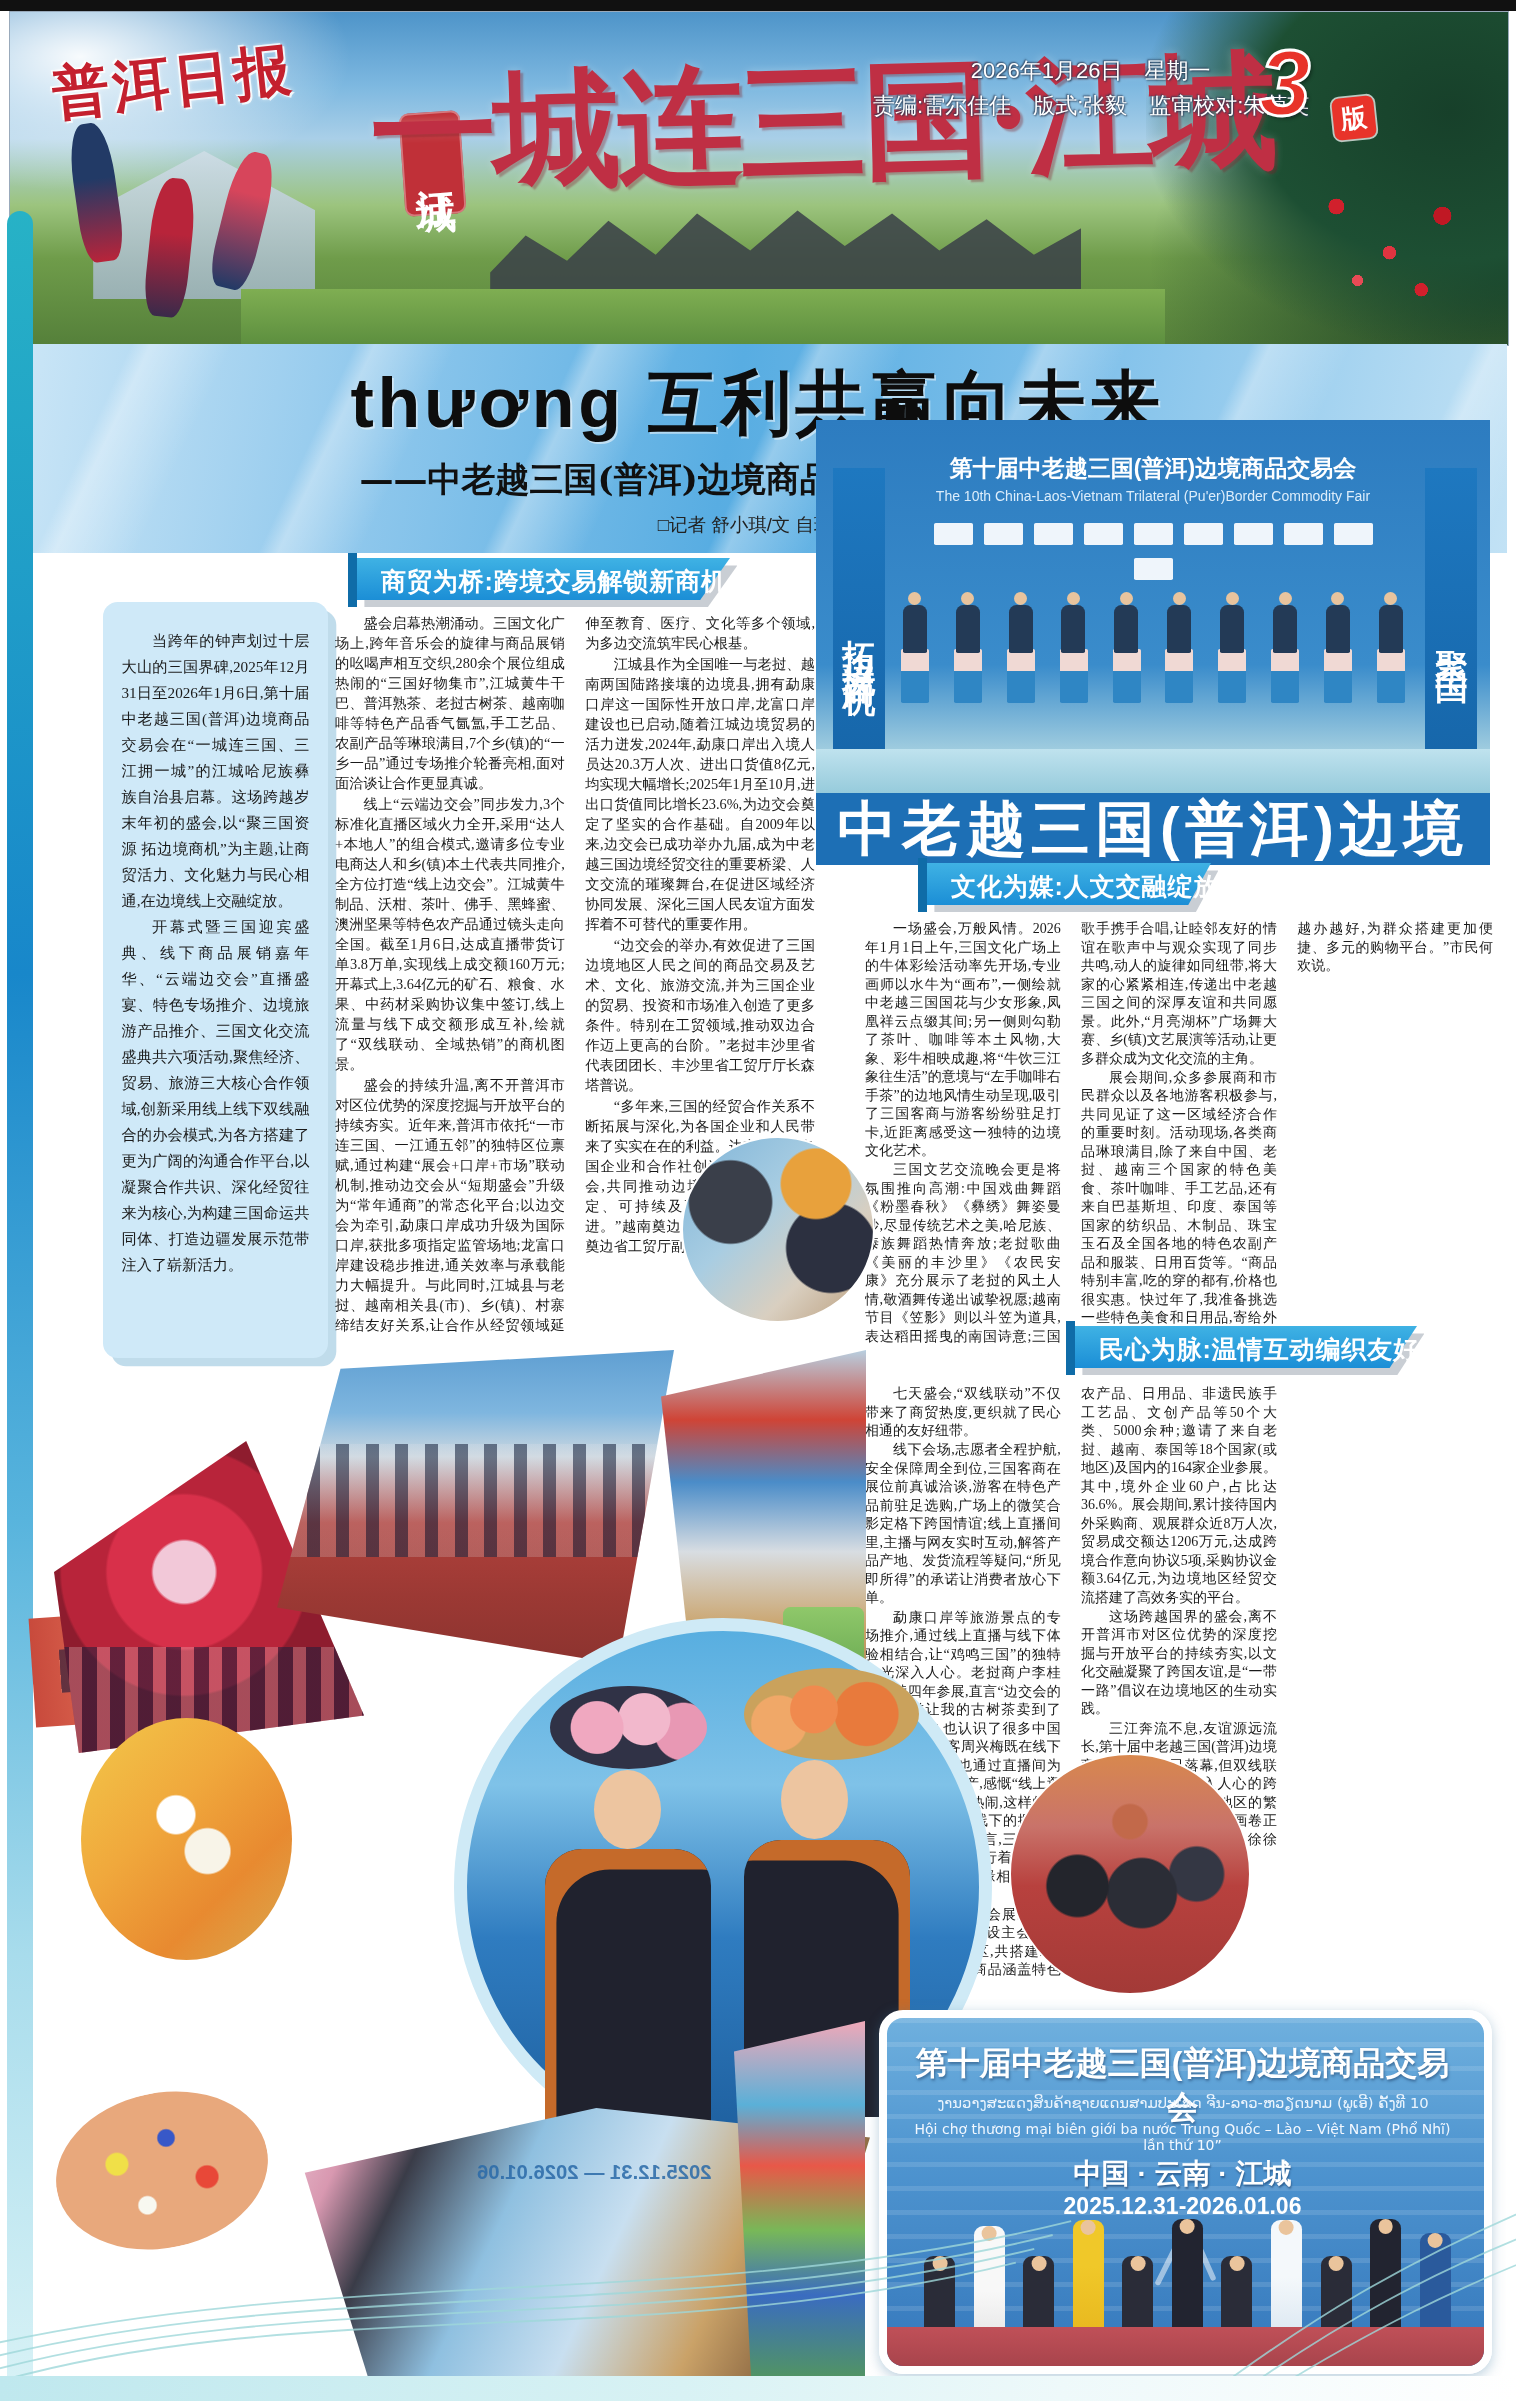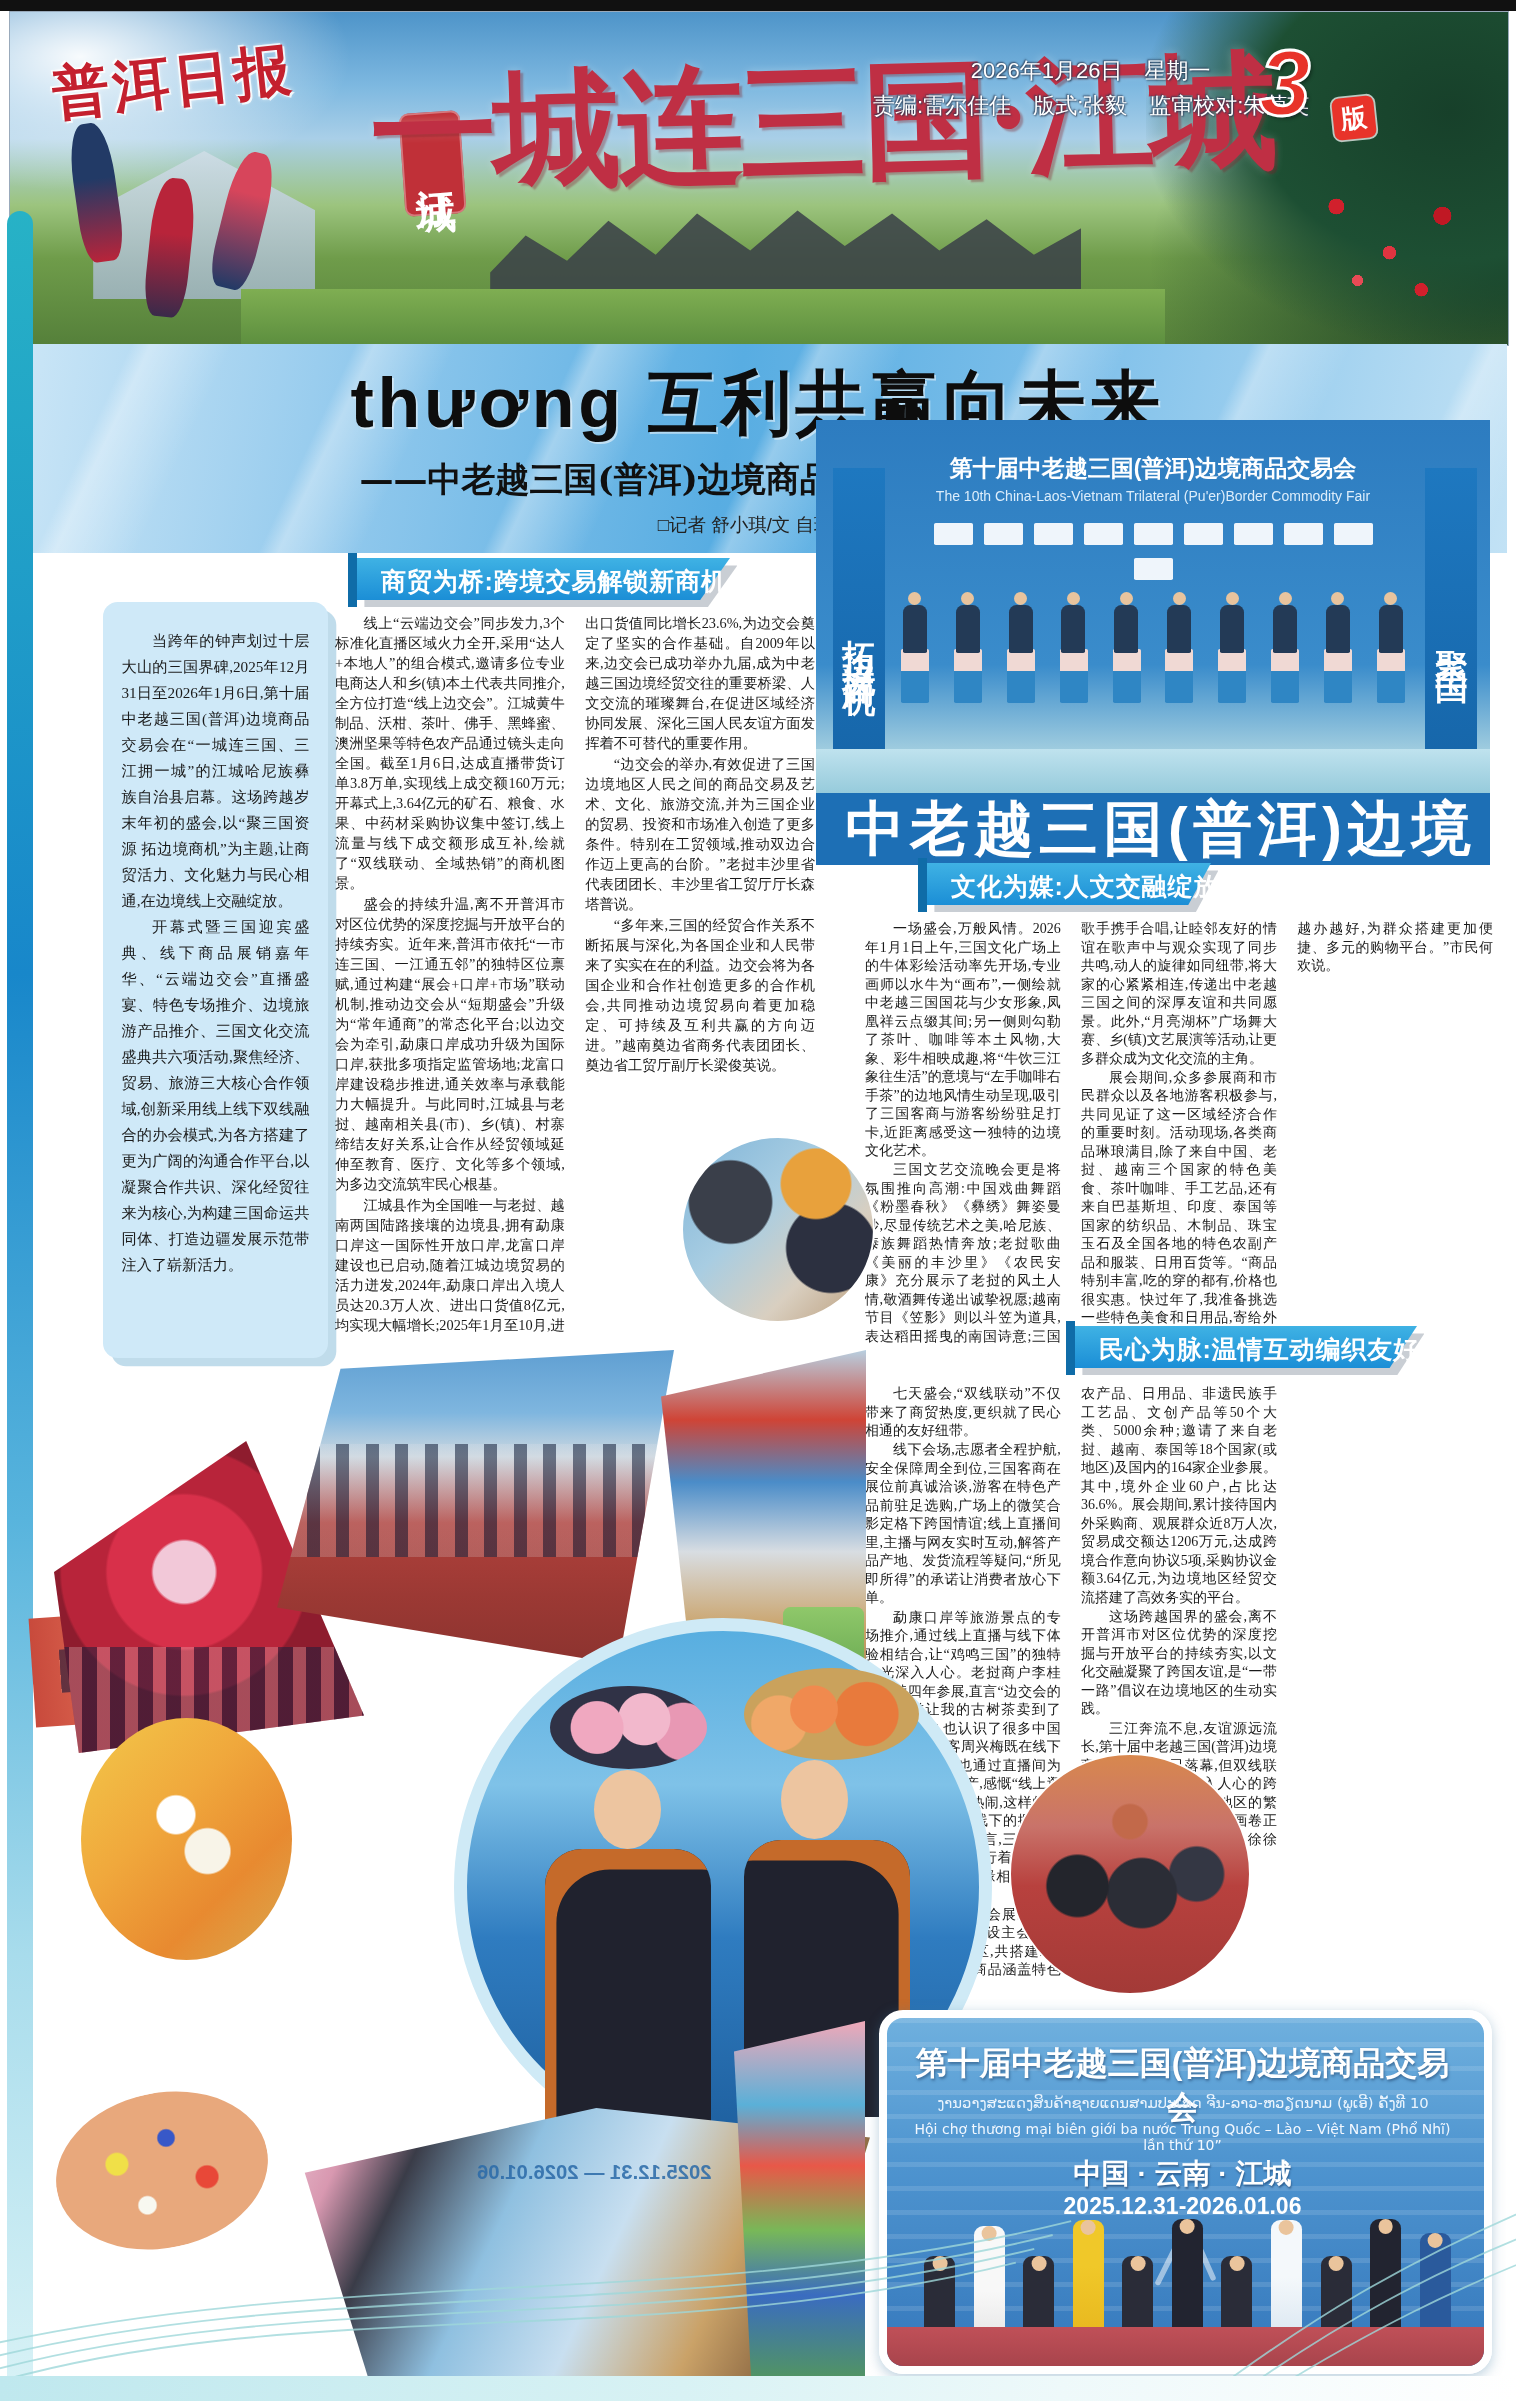--- a/index.html
+++ b/index.html
@@ -91,21 +91,21 @@
   #stage .cards{position:absolute;left:102px;top:103px;width:471px;height:59px;display:flex;gap:11px;justify-content:center;flex-wrap:wrap;}
   #stage .cards i{width:39px;height:22px;background:#fff;border-radius:1.8px;opacity:.92;}
   #stage .figs{position:absolute;left:85px;top:172px;width:504px;display:flex;justify-content:space-between;}
   .fig{width:28px;height:111px;position:relative;}
   .fig:before{content:"";position:absolute;left:7.4px;top:0;width:13px;height:13px;border-radius:50%;background:#e8c49e;}
   .fig:after{content:"";position:absolute;left:1.8px;top:13px;width:24px;height:48px;border-radius:7.4px 7.4px 1.8px 1.8px;background:#233а56;background:#233a56;}
   .fig i{position:absolute;left:0;top:57px;width:28px;height:54px;background:linear-gradient(180deg,#f0d9d4 0 40%,#2f86c4 40% 100%);border-radius:1.8px;}
   #stage .scenic{position:absolute;left:0;top:329px;width:674px;height:52px;
     background:linear-gradient(180deg,#bfe2ee,#8fc7d8);}
   #stage .front{position:absolute;left:0;top:373px;width:674px;height:72px;background:#1d6fb5;overflow:hidden;
-    color:#fff;font-family:"Liberation Sans",sans-serif;font-weight:900;font-size:59px;white-space:nowrap;line-height:72px;letter-spacing:5.5px;text-align:center;padding-left:8px;}
+    color:#fff;font-family:"Liberation Sans",sans-serif;font-weight:900;font-size:59px;white-space:nowrap;line-height:72px;letter-spacing:5.5px;text-align:center;}
   
   .circ{border-radius:50%;overflow:hidden;}
   #circ-vendor{left:681px;top:1136px;width:190px;height:183px;border:2.8px solid #fff;
     background:radial-gradient(circle at 70% 25%,#e8a13c 0 18%,transparent 19%),radial-gradient(circle at 25% 35%,#3a3f4a 0 22%,transparent 23%),radial-gradient(circle at 78% 60%,#2c3040 0 24%,transparent 25%),linear-gradient(135deg,#7fb4d8 0%,#a8cde2 40%,#d9cfc0 70%,#b89a78 100%);}
   #circ-dancers{left:1009px;top:1753px;width:238px;height:238px;border:2.8px solid #fff;
     background:radial-gradient(circle at 50% 28%,#c2694a 0 8%,transparent 9%),radial-gradient(circle at 28% 55%,#23252c 0 14%,transparent 15%),radial-gradient(circle at 55% 58%,#2b2d36 0 18%,transparent 19%),radial-gradient(circle at 78% 50%,#343744 0 12%,transparent 13%),linear-gradient(180deg,#d8884e 0%,#c9736a 30%,#b8413e 55%,#a33a37 100%);}
   
   .ph{overflow:hidden;}
   #wedgeA{left:54px;top:1441px;width:310px;height:312px;clip-path:polygon(8% 100%,0 42%,62% 0,100% 88%);
     background:radial-gradient(circle at 42% 42%,#f2c8d8 0 12%,#d8304a 13% 30%,#b8243a 31% 48%,#8e1c2e 49% 100%);}
@@ -218,20 +218,21 @@
     <p>开幕式暨三国迎宾盛典、线下商品展销嘉年华、“云端边交会”直播盛宴、特色专场推介、边境旅游产品推介、三国文化交流盛典共六项活动,聚焦经济、贸易、旅游三大核心合作领域,创新采用线上线下双线融合的办会模式,为各方搭建了更为广阔的沟通合作平台,以凝聚合作共识、深化经贸往来为核心,为构建三国命运共同体、打造边疆发展示范带注入了崭新活力。</p>
   </div>
 
   <div class="abs hdr" id="hdr1">
     <div class="shadow"></div>
     <div class="bar"></div>
     <div class="accent"></div>
     <div class="txt">商贸为桥:跨境交易解锁新商机</div>
   </div>
   <div class="abs cols" id="sec1">
+    <p>盛会启幕热潮涌动。三国文化广场上,跨年音乐会的旋律与商品展销的吆喝声相互交织,280余个展位组成热闹的“三国好物集市”,江城黄牛干巴、普洱熟茶、老挝古树茶、越南咖啡等特色产品香气氤氲,手工艺品、农副产品等琳琅满目,7个乡(镇)的“一乡一品”通过专场推介轮番亮相,面对面洽谈让合作更显真诚。</p>
     <p>线上“云端边交会”同步发力,3个标准化直播区域火力全开,采用“达人+本地人”的组合模式,邀请多位专业电商达人和乡(镇)本土代表共同推介,全方位打造“线上边交会”。江城黄牛制品、沃柑、茶叶、佛手、黑蜂蜜、澳洲坚果等特色农产品通过镜头走向全国。截至1月6日,达成直播带货订单3.8万单,实现线上成交额160万元;开幕式上,3.64亿元的矿石、粮食、水果、中药材采购协议集中签订,线上流量与线下成交额形成互补,绘就了“双线联动、全域热销”的商机图景。</p>
     <p>盛会的持续升温,离不开普洱市对区位优势的深度挖掘与开放平台的持续夯实。近年来,普洱市依托“一市连三国、一江通五邻”的独特区位禀赋,通过构建“展会+口岸+市场”联动机制,推动边交会从“短期盛会”升级为“常年通商”的常态化平台;以边交会为牵引,勐康口岸成功升级为国际口岸,获批多项指定监管场地;龙富口岸建设稳步推进,通关效率与承载能力大幅提升。与此同时,江城县与老挝、越南相关县(市)、乡(镇)、村寨缔结友好关系,让合作从经贸领域延伸至教育、医疗、文化等多个领域,为多边交流筑牢民心根基。</p>
     <p>江城县作为全国唯一与老挝、越南两国陆路接壤的边境县,拥有勐康口岸这一国际性开放口岸,龙富口岸建设也已启动,随着江城边境贸易的活力迸发,2024年,勐康口岸出入境人员达20.3万人次、进出口货值8亿元,均实现大幅增长;2025年1月至10月,进出口货值同比增长23.6%,为边交会奠定了坚实的合作基础。自2009年以来,边交会已成功举办九届,成为中老越三国边境经贸交往的重要桥梁、人文交流的璀璨舞台,在促进区域经济协同发展、深化三国人民友谊方面发挥着不可替代的重要作用。</p>
     <p>“边交会的举办,有效促进了三国边境地区人民之间的商品交易及艺术、文化、旅游交流,并为三国企业的贸易、投资和市场准入创造了更多条件。特别在工贸领域,推动双边合作迈上更高的台阶。”老挝丰沙里省代表团团长、丰沙里省工贸厅厅长森塔普说。</p>
     <p>“多年来,三国的经贸合作关系不断拓展与深化,为各国企业和人民带来了实实在在的利益。边交会将为各国企业和合作社创造更多的合作机会,共同推动边境贸易向着更加稳定、可持续及互利共赢的方向迈进。”越南奠边省商务代表团团长、奠边省工贸厅副厅长梁俊英说。</p>
   </div>
 
   <div class="abs" id="stage">
     <div class="bannerL">拓边境商机</div>
     <div class="bannerR">聚三国</div>

